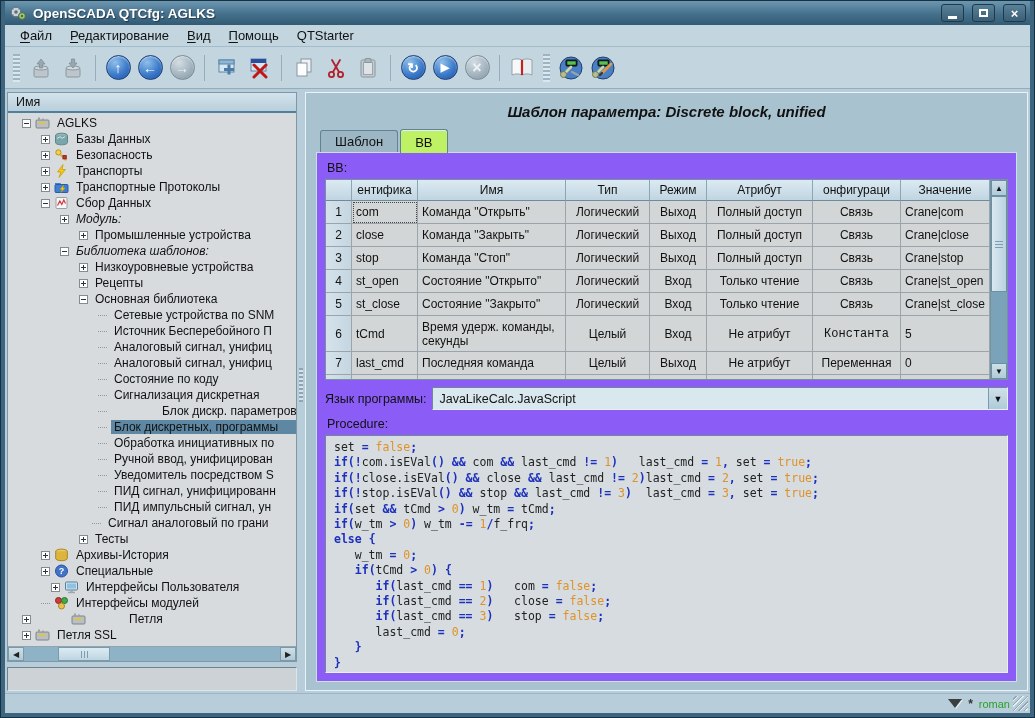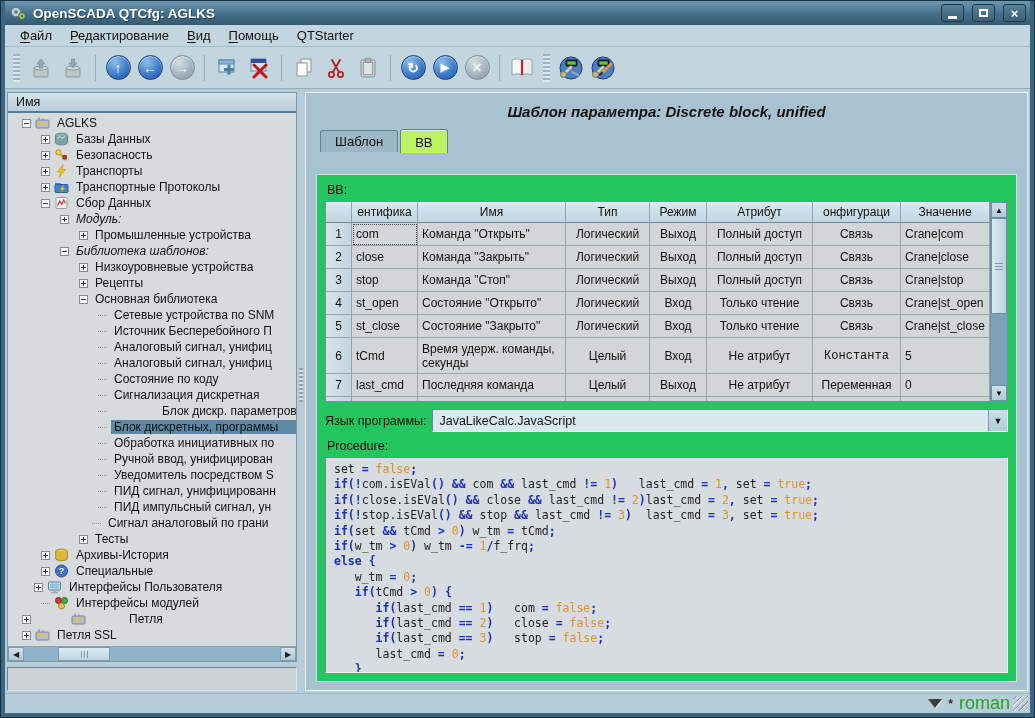--- a/index.html
+++ b/index.html
@@ -82,22 +82,22 @@
   
   .panel { flex:1; border:1px solid #e9f2f6; background:#a9c2cf; display:flex;
            flex-direction:column; padding:6px 10px 8px 10px; overflow:hidden; }
   .panel-title { text-align:center; font-size:15px; font-weight:bold; font-style:italic;
                  padding:4px 0 8px 0; }
   .tabs { display:flex; align-items:flex-end; height:24px; padding-left:4px; }
   .tab { padding:3px 14px 3px 14px; font-size:13px; border:1px solid #5f8296;
          border-bottom:none; border-radius:3px 3px 0 0; background:#9cb6c4; margin-right:2px; }
   .tab.active { background:#bef264; padding-top:5px; font-weight:normal;
                 box-shadow:inset 0 1px 0 #e3eef4; position:relative; top:1px; }
-  .tabpane { flex:1; border:1px solid #cfdfe9; background:#22c55e; padding:6px 8px 8px 8px;
-             display:flex; flex-direction:column; overflow:hidden;margin-top:22px; }
+  .tabpane { flex:1; border:1px solid #cfdfe9; background:#8b5cf6; padding:6px 8px 8px 8px;
+             display:flex; flex-direction:column; overflow:hidden; }
   .io-label { font-size:12.5px; padding:2px 0 4px 2px; }
 
   
   .table-wrap { display:flex; border:1px solid #76919f; background:#d3d6d7; height:201px; }
   .tgrid { flex:1; overflow:hidden; display:flex; flex-direction:column; }
   .trow { display:flex; }
   .tcell { border-right:1px solid #9aa4aa; border-bottom:1px solid #9aa4aa; padding:1px 4px;
            overflow:hidden; font-size:12px; display:flex; align-items:center; }
   .thead .tcell { background:linear-gradient(#dceaf2,#c0d5e1); border-right:1px solid #8aa5b3;
            border-bottom:1px solid #6d8b9d; justify-content:center; height:21px; padding:1px 2px; }
@@ -135,21 +135,21 @@
   .tk-n { color:#e0922a; }
   .tk-p { color:#222; }
 
   
   .statusbar { height:20px; background:#b7cdd9; border-top:1px solid #9db5c2; display:flex;
                align-items:center; justify-content:flex-end; gap:6px; padding-right:20px;
                position:relative; }
   .tray-tri { width:0; height:0; border-left:7px solid transparent; border-right:7px solid transparent;
               border-top:9px solid #3a3f42; filter:drop-shadow(1px 1px 0 #e8eef2); }
   .status-star { font-size:12px; color:#333; font-weight:bold; }
-  .status-user { color:#27a327; font-size:18px; }
+  .status-user { color:#27a327; font-size:11px; }
   .grip { position:absolute; right:2px; bottom:2px; width:15px; height:15px;
           background:repeating-linear-gradient(135deg, transparent 0 2px, #8fa6b2 2px 3px,
           #e6eef2 3px 4px); }
 
   svg { display:block; }
 </style>
 </head>
 <body>
 
 <div class="win">
@@ -471,21 +471,21 @@
               <div class="tree-row" style="padding-left: 33px;">
                 <span class="expander plus"></span>
                 <span class="ticon">
                   <svg width="15" height="14" viewBox="0 0 15 14">
                     <circle cx="7.5" cy="7" r="6" fill="#3f74c8" stroke="#2a52a0"></circle>
                     <text x="7.5" y="10" font-size="9" font-weight="bold" fill="#fff" text-anchor="middle" font-family="Liberation Sans, sans-serif">?</text>
                   </svg>
                 </span>
                 <span class="tlabel">Специальные</span>
               </div>
-              <div class="tree-row" style="padding-left: 26px; align-items: center;">
+              <div class="tree-row" style="padding-left: 43px; align-items: center;">
                 <span class="expander plus"></span>
                 <span class="ticon">
                   <svg width="15" height="14" viewBox="0 0 15 14">
                     <rect x="1.5" y="2" width="12" height="8" rx="1" fill="#cfe4f2" stroke="#5c7f99"></rect>
                     <rect x="3" y="3.5" width="9" height="5" fill="#8fc1e0"></rect>
                     <rect x="6.2" y="10" width="2.6" height="1.8" fill="#9aa7ad"></rect>
                     <rect x="4" y="11.8" width="7" height="1.4" fill="#9aa7ad"></rect>
                   </svg>
                 </span>
                 <span class="tlabel">Интерфейсы Пользователя</span>

